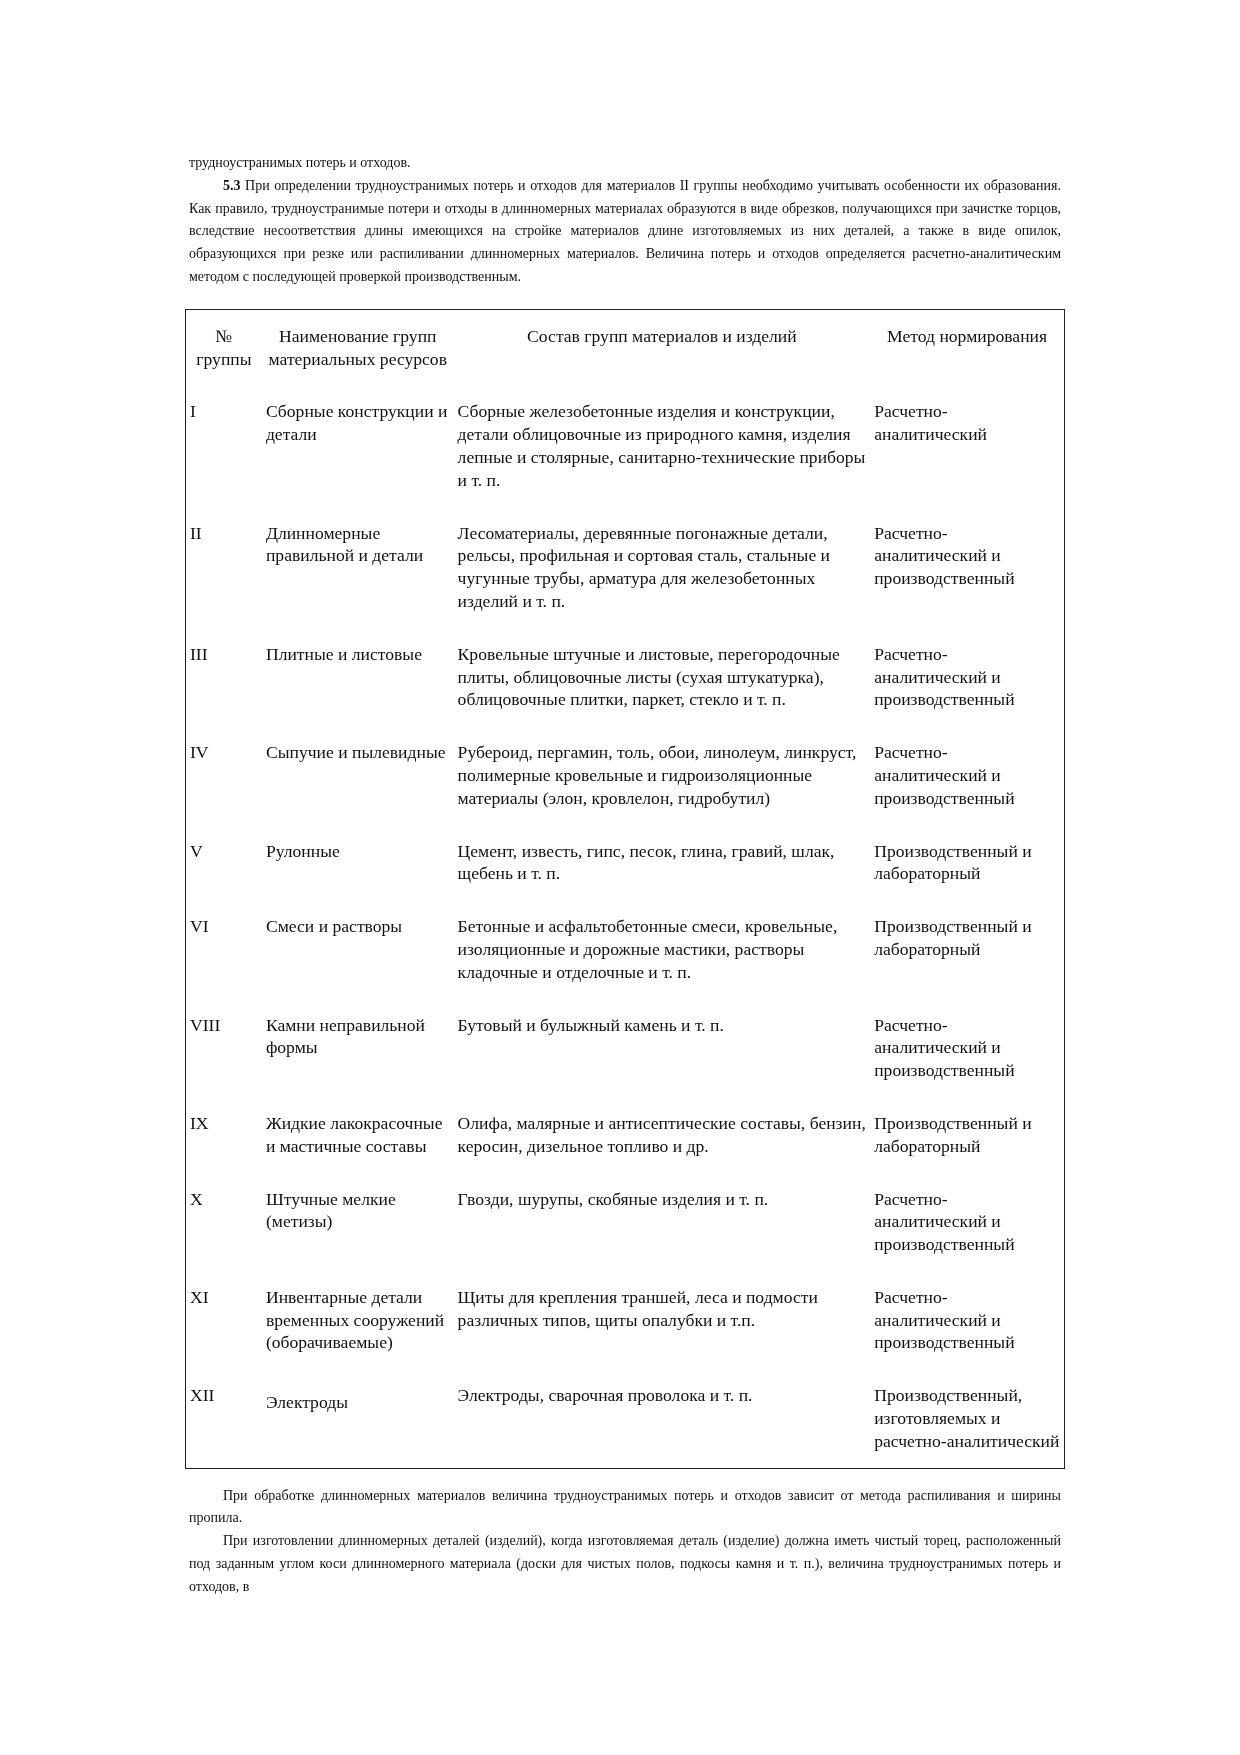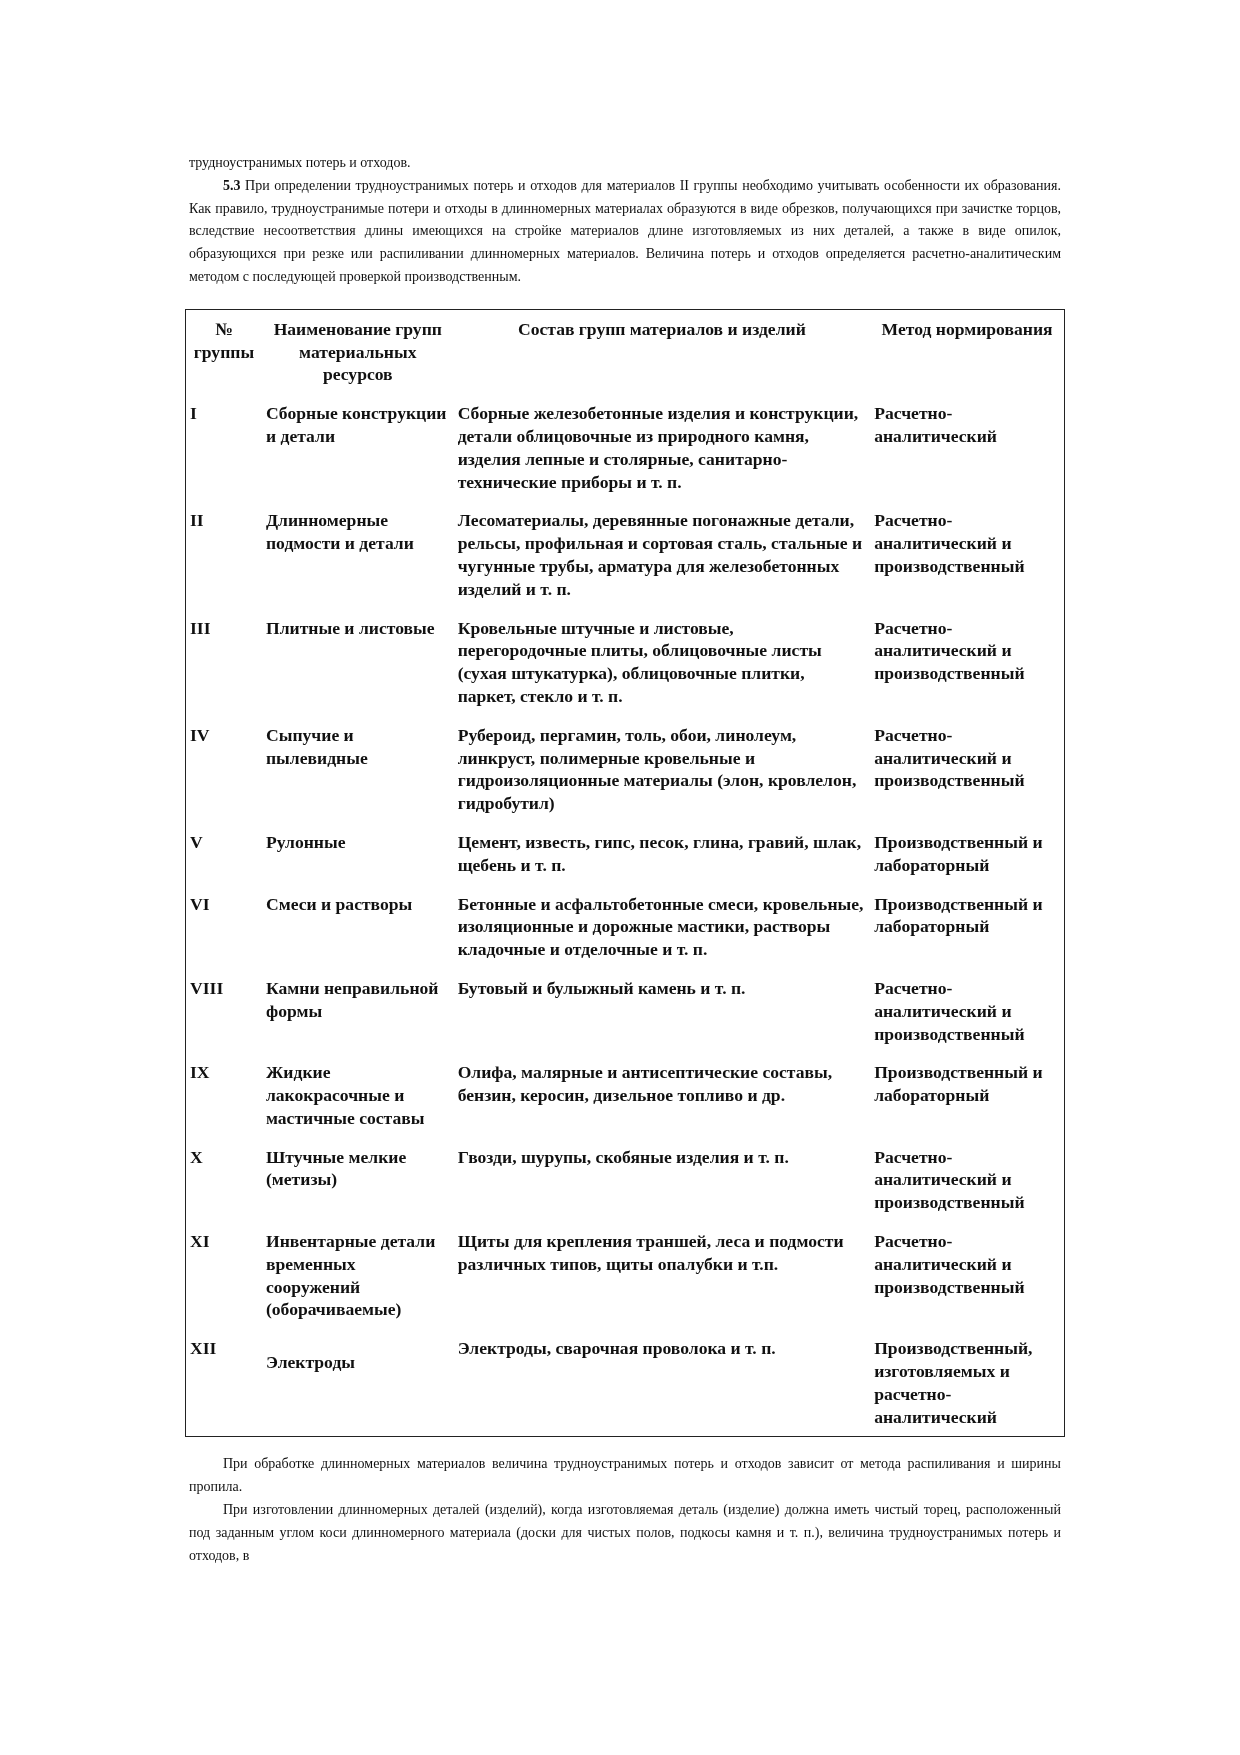--- a/index.html
+++ b/index.html
@@ -6,21 +6,21 @@
   body { width:1240px; height:1755px; position:relative; overflow:hidden;
          font-family:"Liberation Serif", serif; color:#111; }
   .page { position:absolute; left:189px; top:152px; width:872px; }
   .p { font-size:14px; line-height:22.8px; text-align:justify; margin:0; }
   .indent { text-indent:34px; }
   .p b { font-weight:bold; }
   .tcap { font-size:17.6px; line-height:22px; text-align:right; font-weight:bold;
           margin-top:31px; margin-right:0px; }
   table.t { position:relative; border-collapse:collapse; width:880px; margin-left:-4px; margin-top:20px;
             border:1.6px solid #222; font-size:17.6px; line-height:22.8px; }
-  table.t td, table.t th { padding:8px 4px; vertical-align:top; text-align:left; font-weight:bold;margin-left:42px; }
+  table.t td, table.t th { padding:15px 4px; vertical-align:top; text-align:left; font-weight:normal;margin-left:42px; }
   table.t th { text-align:center; }
   table.t th.c3 { vertical-align:top; }
   .c1 { width:68px; }
   .c2 { width:184px; }
   .c3 { width:410px; }
   .c4 { width:186px; }
   .after { margin-top:16px; }
 </style>
 </head>
 <body>
@@ -41,21 +41,21 @@
     </thead>
     <tbody id="tbody">
         <tr>
           <td class="c1">I</td>
           <td class="c2">Сборные конструкции и детали</td>
           <td class="c3">Сборные железобетонные изделия и конструкции, детали облицовочные из природного камня, изделия лепные и столярные, санитарно-технические приборы и т. п.</td>
           <td class="c4">Расчетно-аналитический</td>
         </tr>
         <tr>
           <td class="c1">II</td>
-          <td class="c2">Длинномерные подмости и детали</td>
+          <td class="c2">Длинномерные правильной и детали</td>
           <td class="c3">Лесоматериалы, деревянные погонажные детали, рельсы, профильная и сортовая сталь, стальные и чугунные трубы, арматура для железобетонных изделий и т. п.</td>
           <td class="c4">Расчетно-аналитический и производственный</td>
         </tr>
         <tr>
           <td class="c1">III</td>
           <td class="c2">Плитные и листовые</td>
           <td class="c3">Кровельные штучные и листовые, перегородочные плиты, облицовочные листы (сухая штукатурка), облицовочные плитки, паркет, стекло и т. п.</td>
           <td class="c4">Расчетно-аналитический и производственный</td>
         </tr>
         <tr>

